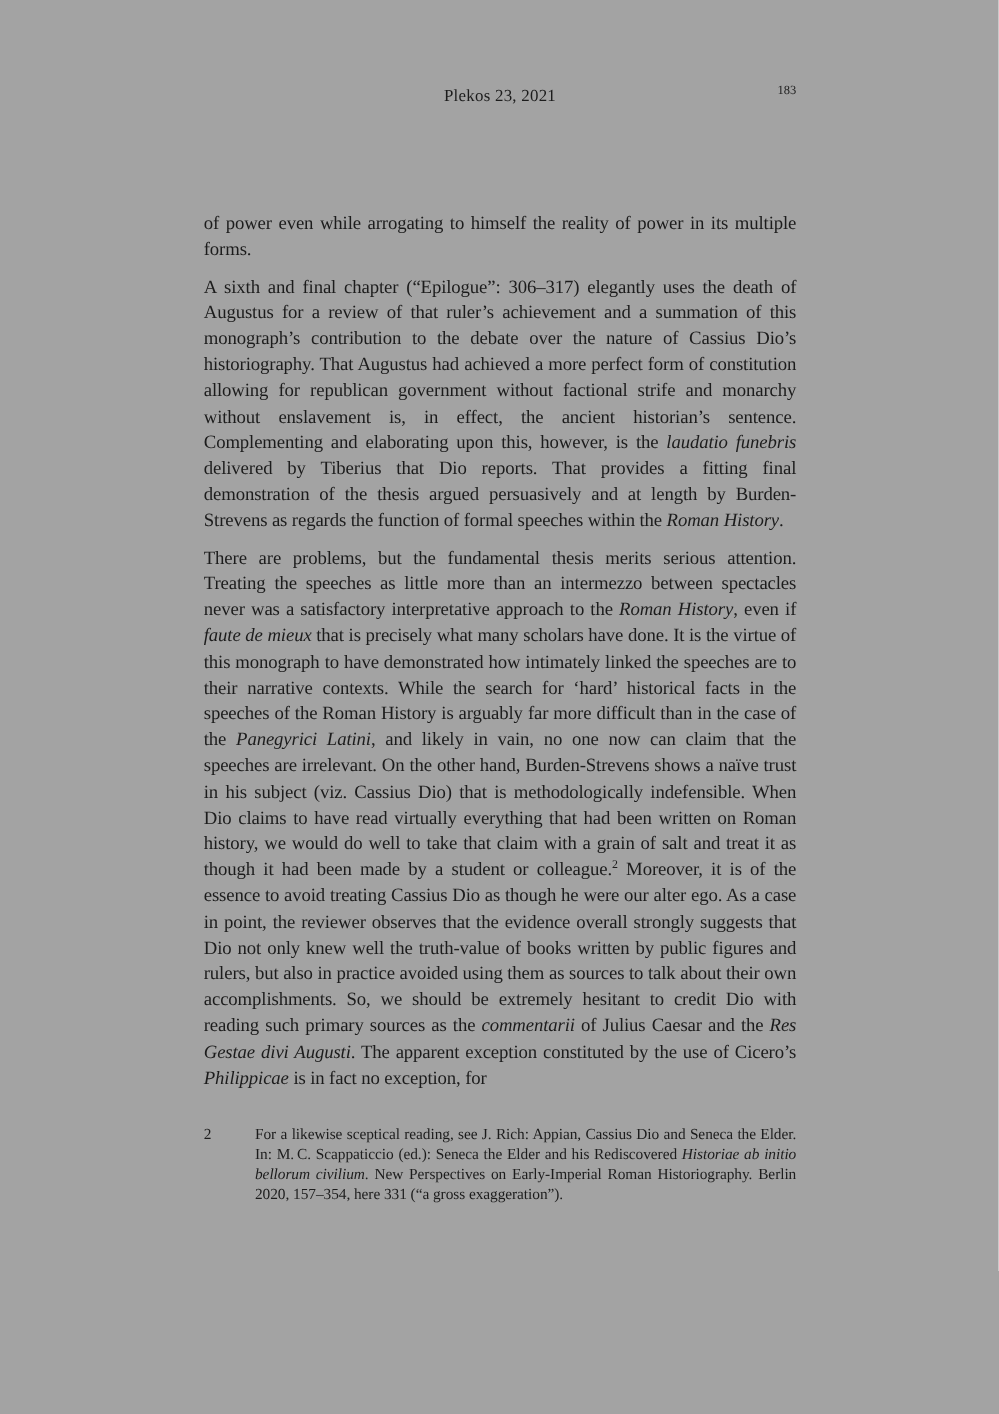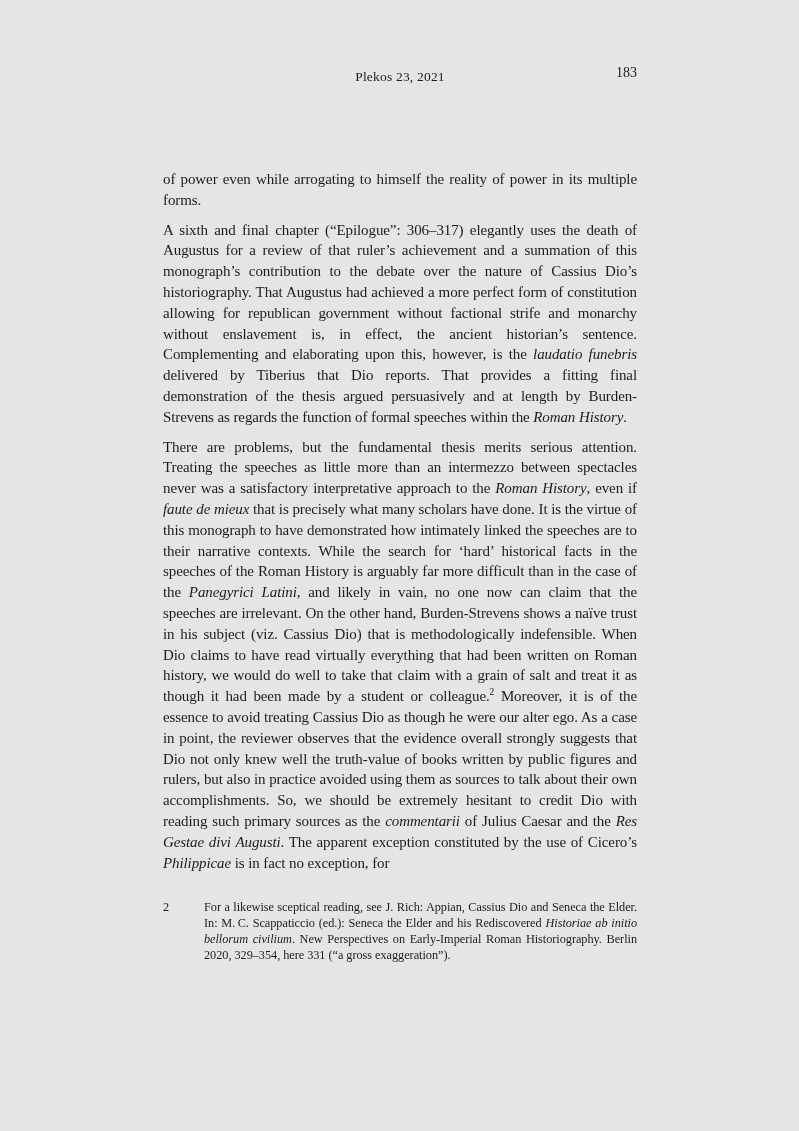--- a/index.html
+++ b/index.html
@@ -4,21 +4,21 @@
 <style>
   html, body {
     margin: 0;
     padding: 0;
     background: #ffffff;
   }
   .page {
     position: relative;
     width: 799px;
     height: 1131px;
-    background: #e5e5e5;
+    background: #a3a3a3;
     overflow: hidden;
     font-family: "Liberation Serif", "DejaVu Serif", serif;
     color: #1c1c1c;
   }
   .header {
     position: absolute;
     top: 68px;
     left: 163px;
     width: 474px;
     height: 20px;
@@ -27,21 +27,21 @@
   }
   .journal {
     display: block;
     text-align: center;
     letter-spacing: 0.2px;
   }
   .pagenum {
     position: absolute;
     top: -4px;
     right: 0;
-    font-size: 14px;
+    font-size: 10px;
   }
   .body {
     position: absolute;
     top: 137px;
     left: 163px;
     width: 474px;
     text-align: justify;
     font-size: 15px;
     line-height: 20.8px;
     letter-spacing: -0.1px;
@@ -86,17 +86,17 @@
     <span class="pagenum">183</span>
   </div>
 
   <div class="body">
     <p class="para"><span>of power even while arrogating to himself the reality of power in its multiple forms.</span></p>
     <p class="para"><span>A sixth and final chapter (“Epilogue”: 306–317) elegantly uses the death of Augustus for a review of that ruler’s achievement and a summation of this monograph’s contribution to the debate over the nature of Cassius Dio’s historiography. That Augustus had achieved a more perfect form of constitution allowing for republican government without factional strife and monarchy without enslavement is, in effect, the ancient historian’s sentence. Complementing and elaborating upon this, however, is the </span><em>laudatio funebris</em><span> delivered by Tiberius that Dio reports. That provides a fitting final demonstration of the thesis argued persuasively and at length by Burden-Strevens as regards the function of formal speeches within the </span><em>Roman History</em><span>.</span></p>
     <p class="para"><span>There are problems, but the fundamental thesis merits serious attention. Treating the speeches as little more than an intermezzo between spectacles never was a satisfactory interpretative approach to the </span><em>Roman History</em><span>, even if </span><em>faute de mieux</em><span> that is precisely what many scholars have done. It is the virtue of this monograph to have demonstrated how intimately linked the speeches are to their narrative contexts. While the search for ‘hard’ historical facts in the speeches of the Roman History is arguably far more difficult than in the case of the </span><em>Panegyrici Latini</em><span>, and likely in vain, no one now can claim that the speeches are irrelevant. On the other hand, Burden-Strevens shows a naïve trust in his subject (viz. Cassius Dio) that is methodologically indefensible. When Dio claims to have read virtually everything that had been written on Roman history, we would do well to take that claim with a grain of salt and treat it as though it had been made by a student or colleague.</span><sup>2</sup><span> Moreover, it is of the essence to avoid treating Cassius Dio as though he were our alter ego. As a case in point, the reviewer observes that the evidence overall strongly suggests that Dio not only knew well the truth-value of books written by public figures and rulers, but also in practice avoided using them as sources to talk about their own accomplishments. So, we should be extremely hesitant to credit Dio with reading such primary sources as the </span><em>commentarii</em><span> of Julius Caesar and the </span><em>Res Gestae divi Augusti</em><span>. The apparent exception constituted by the use of Cicero’s </span><em>Philippicae</em><span> is in fact no exception, for</span></p>
 
     <div class="footnote">
       <span class="fn-num">2</span>
-      <span class="fn-text"><span>For a likewise sceptical reading, see J. Rich: Appian, Cassius Dio and Seneca the Elder. In: M. C. Scappaticcio (ed.): Seneca the Elder and his Rediscovered </span><em>Historiae ab initio bellorum civilium</em><span>. New Perspectives on Early-Imperial Roman Historiography. Berlin 2020, 329–354, here 331 (“a gross exaggeration”).</span></span>
+      <span class="fn-text"><span>For a likewise sceptical reading, see J. Rich: Appian, Cassius Dio and Seneca the Elder. In: M. C. Scappaticcio (ed.): Seneca the Elder and his Rediscovered </span><em>Historiae ab initio bellorum civilium</em><span>. New Perspectives on Early-Imperial Roman Historiography. Berlin 2020, 157–354, here 331 (“a gross exaggeration”).</span></span>
     </div>
   </div>
 
 </div>
 
 </body></html>

